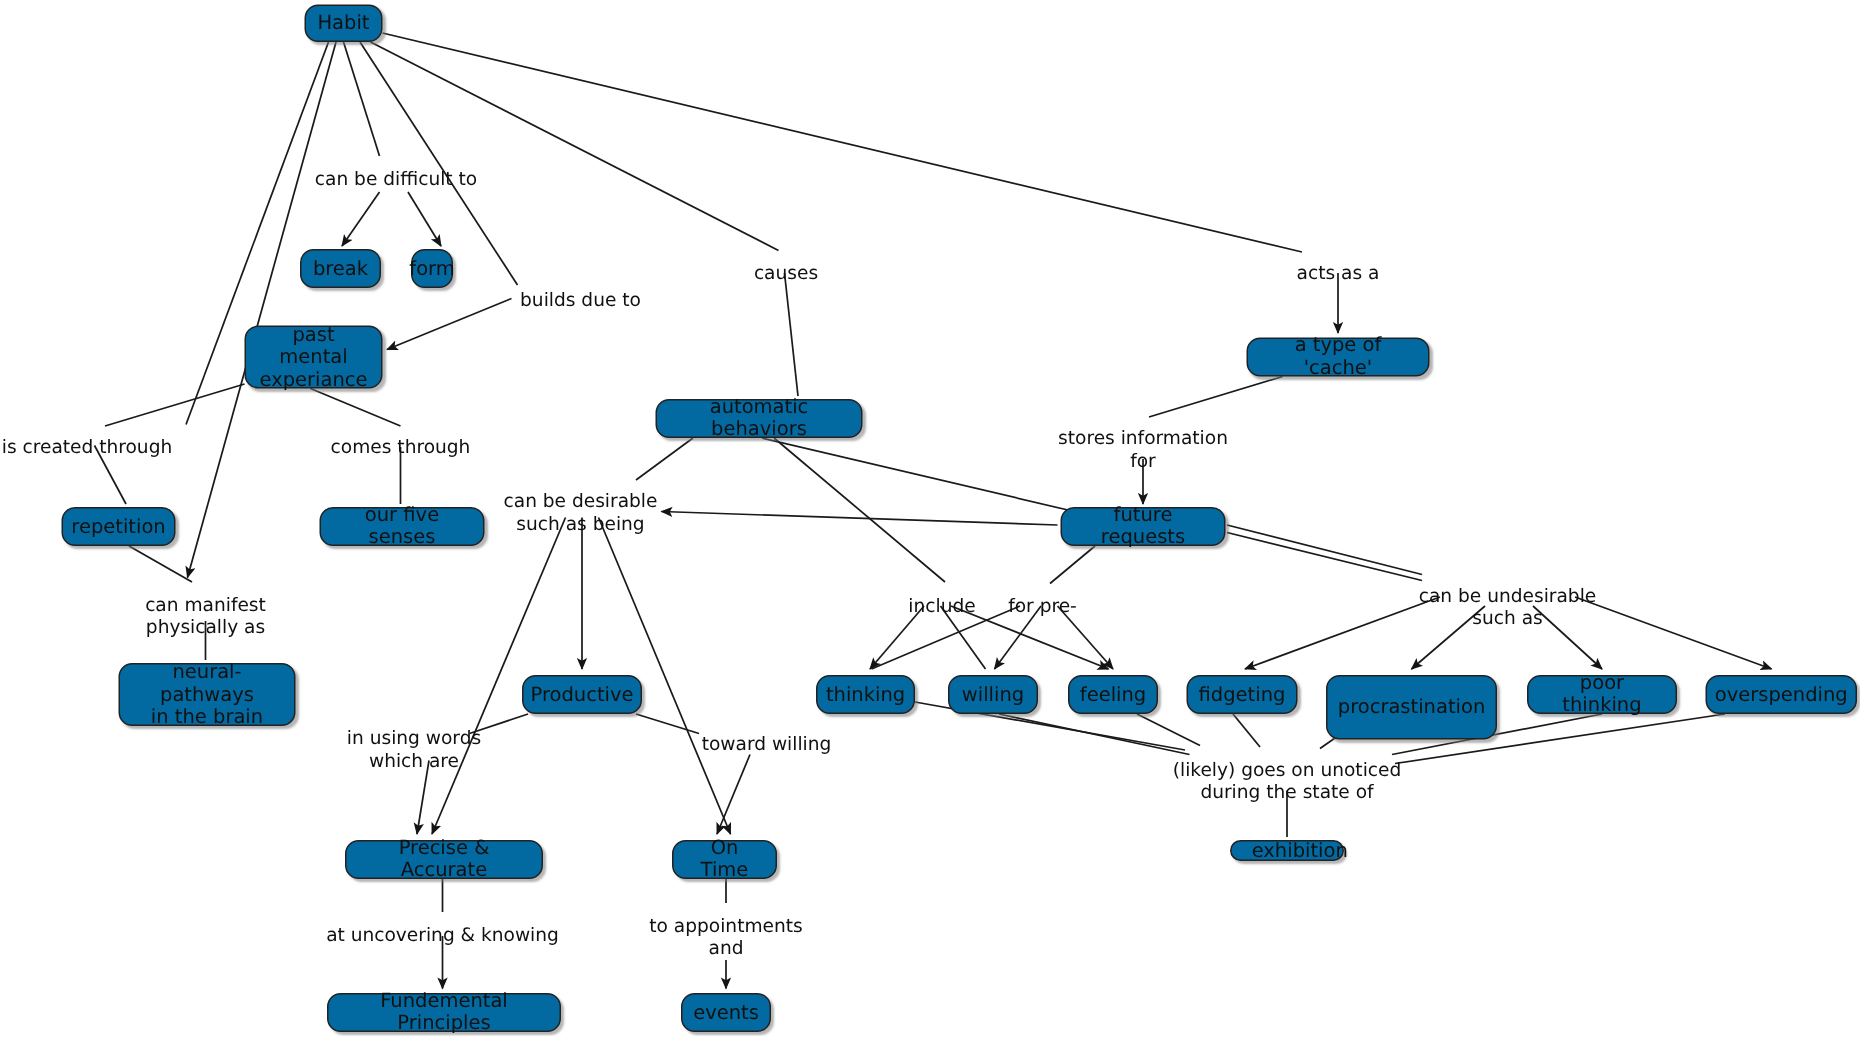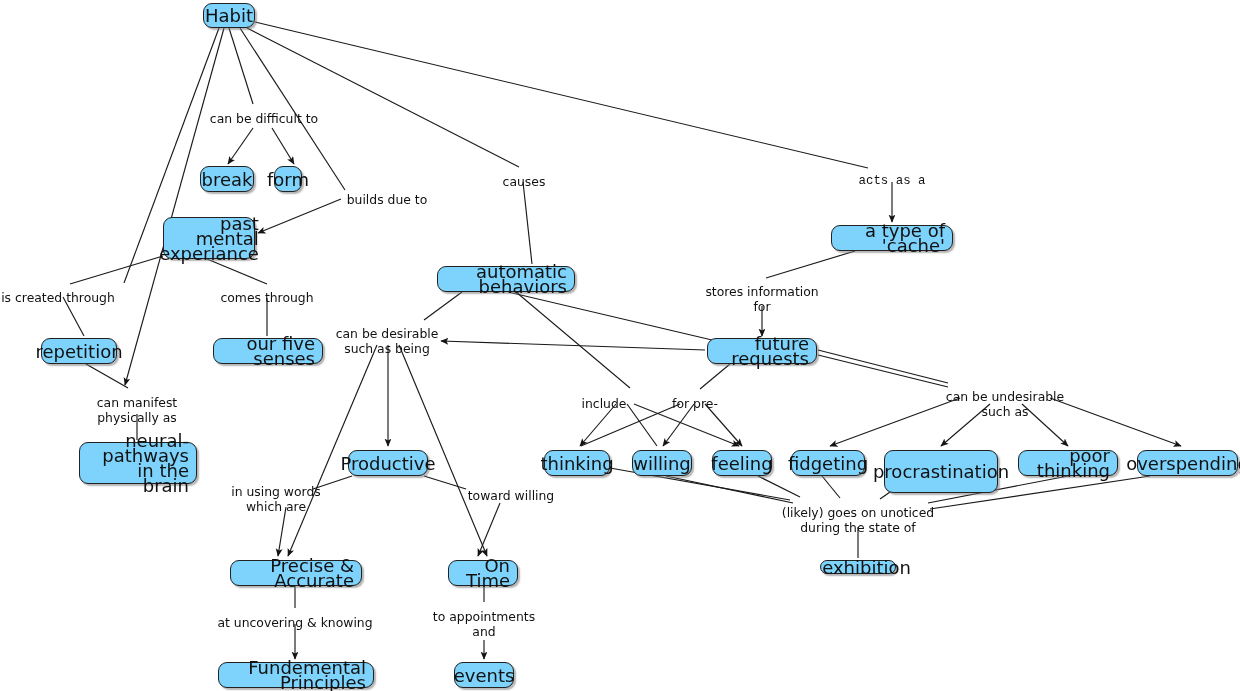--- a/index.html
+++ b/index.html
@@ -20,27 +20,27 @@
   #edges {
     position: absolute;
     left: 0;
     top: 0;
     width: 1240px;
     height: 691px;
   }
   .node {
     position: absolute;
     box-sizing: border-box;
-    background: #7dd3fc;
+    background: #0369a1;
     border: 1.3px solid #222222;
     border-radius: 9px;
     color: #111111;
-    font-size: 18px;
+    font-size: 13px;
     line-height: 15px;
-    text-align: right;
+    text-align: center;
     display: flex;
     align-items: center;
     justify-content: center;
     box-shadow: 2px 2px 1.5px rgba(120,120,120,0.55);
     white-space: pre-line;
     padding: 0 7px;
     z-index: 5;
   }
   .linklabel {
     position: absolute;
@@ -145,31 +145,31 @@
       <div class="node" style="left: 1137px; top: 450px; width: 101px; height: 26px;">overspending</div>
       <div class="node" style="left: 230px; top: 560px; width: 132px; height: 26px;">Precise &amp; Accurate</div>
       <div class="node" style="left: 448px; top: 560px; width: 70px; height: 26px;">On Time</div>
       <div class="node" style="left: 820px; top: 560px; width: 76px; height: 14px; padding-left: 24px;">exhibition</div>
       <div class="node" style="left: 218px; top: 662px; width: 156px; height: 26px;">Fundemental Principles</div>
       <div class="node" style="left: 454px; top: 662px; width: 60px; height: 26px;">events</div>
     </div>
   <div id="label-layer">
       <div class="linklabel" style="left: 264px; top: 111px;">can be difficult to</div>
       <div class="linklabel" style="left: 524px; top: 174px;">causes</div>
-      <div class="linklabel" style="left: 892px; top: 174px; font-family: Liberation Mono, monospace;">acts as a</div>
+      <div class="linklabel" style="left: 892px; top: 174px;">acts as a</div>
       <div class="linklabel" style="left: 387px; top: 192px;">builds due to</div>
       <div class="linklabel" style="left: 762px; top: 284px;">stores information
 for</div>
       <div class="linklabel" style="left: 58px; top: 290px;">is created through</div>
       <div class="linklabel" style="left: 267px; top: 290px; text-align: center;">comes through</div>
       <div class="linklabel" style="left: 387px; top: 326px;">can be desirable
 such as being</div>
       <div class="linklabel" style="left: 137px; top: 395px;">can manifest
 physically as</div>
-      <div class="linklabel" style="left: 604px; top: 396px;">include</div>
+      <div class="linklabel" style="left: 628px; top: 396px;">include</div>
       <div class="linklabel" style="left: 695px; top: 396px;">for pre-</div>
       <div class="linklabel" style="left: 1005px; top: 389px;">can be undesirable
 such as</div>
       <div class="linklabel" style="left: 276px; top: 484px;">in using words
 which are</div>
       <div class="linklabel" style="left: 511px; top: 488px;">toward willing</div>
       <div class="linklabel" style="left: 858px; top: 505px;">(likely) goes on unoticed
 during the state of</div>
       <div class="linklabel" style="left: 295px; top: 615px;">at uncovering &amp; knowing</div>
       <div class="linklabel" style="left: 484px; top: 609px;">to appointments

